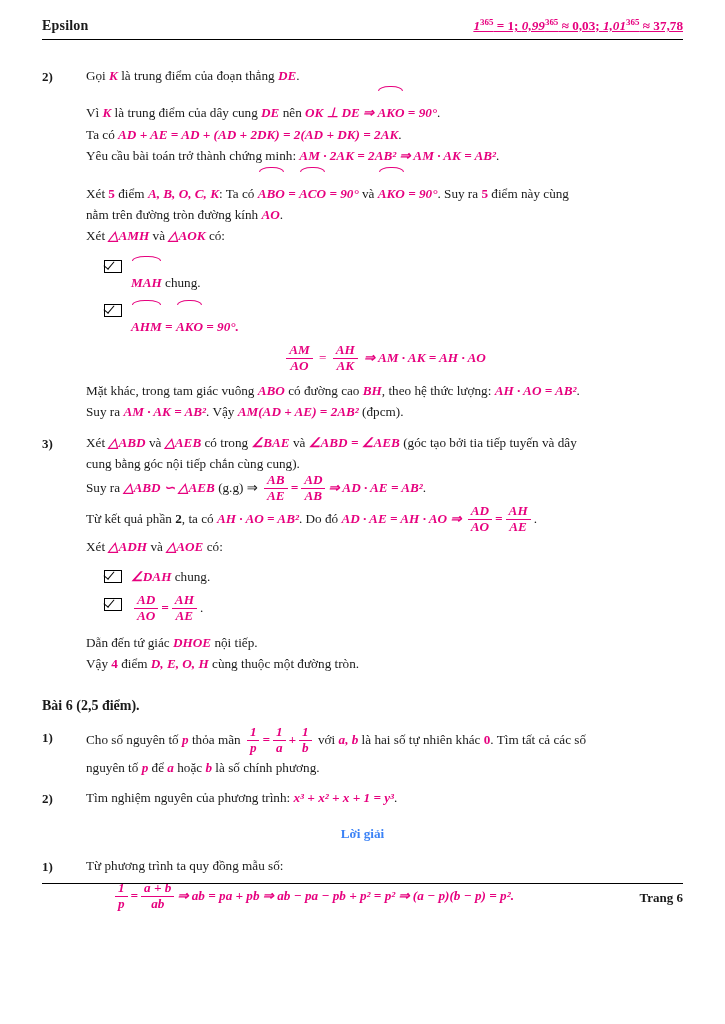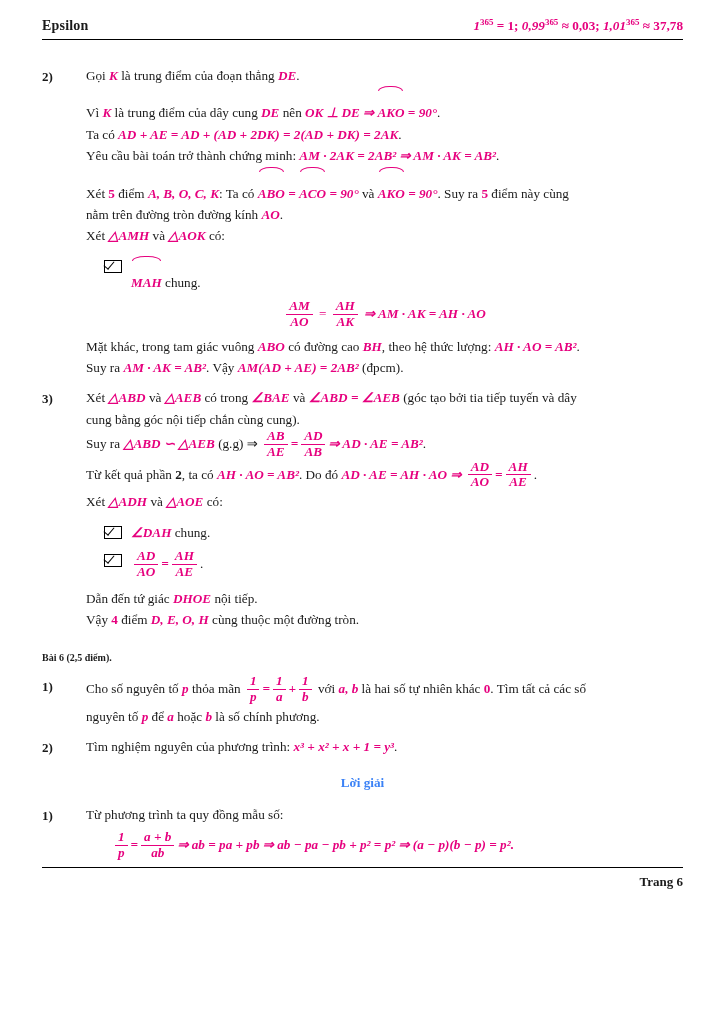--- a/index.html
+++ b/index.html
@@ -35,20 +35,21 @@
   .header-left {
     font-weight: bold;
     font-size: 14px;
     letter-spacing: .2px;
   }
   .header-right {
     color: #e6007e;
     font-weight: bold;
     font-size: 13.2px;
     font-family: "Liberation Serif", serif;
+    text-decoration: underline;
   }
   .header-right .mi { font-style: italic; }
   sup { font-size: .68em; vertical-align: super; line-height: 0; }
 
   
   .content {
     padding-top: 16px;
     line-height: 1.62;
   }
   .pink { color: #e6007e; }
@@ -131,37 +132,37 @@
 
   .centered {
     text-align: center;
     margin: 7px 0 5px;
   }
   .centered .eq { display: inline-block; }
 
   .section-title {
     font-weight: bold;
     margin-top: 20px;
-    font-size: 10px;
+    font-size: 14px;
   }
   .loigiai {
     text-align: center;
     color: #3b82f6;
     font-weight: bold;
     margin: 14px 0 10px;
   }
   .indent-eq {
     margin: 6px 0 0 26px;
   }
   
   .footer {
     position: absolute;
     left: 42px;
     right: 42px;
-    bottom: 22px;
+    bottom: 6px;
     border-top: 1.1px solid #000;
     padding-top: 6px;
     text-align: right;
     font-weight: bold;
     font-size: 13px;
   }
 </style>
 </head>
 <body>
 
@@ -205,20 +206,24 @@
         </p>
 
         <p class="line">
           <span>Xét </span><span class="m">△AMH</span><span> và </span><span class="m">△AOK</span><span> có:</span>
         </p>
 
         <div class="checks">
           <div class="check-row">
             <span class="check-box"></span>
             <span class="check-text"><span class="m arc">MAH</span><span> chung.</span></span>
+          </div>
+          <div class="check-row">
+            <span class="check-box"></span>
+            <span class="check-text"><span class="m arc">AHM</span><span class="m"> = </span><span class="m arc">AKO</span><span class="m"> = 90°.</span></span>
           </div>
         </div>
 
 
         <div class="centered">
           <span class="eq pink">
             <span class="frac">
               <span class="top">AM</span>
               <span class="bot">AO</span>
             </span>

